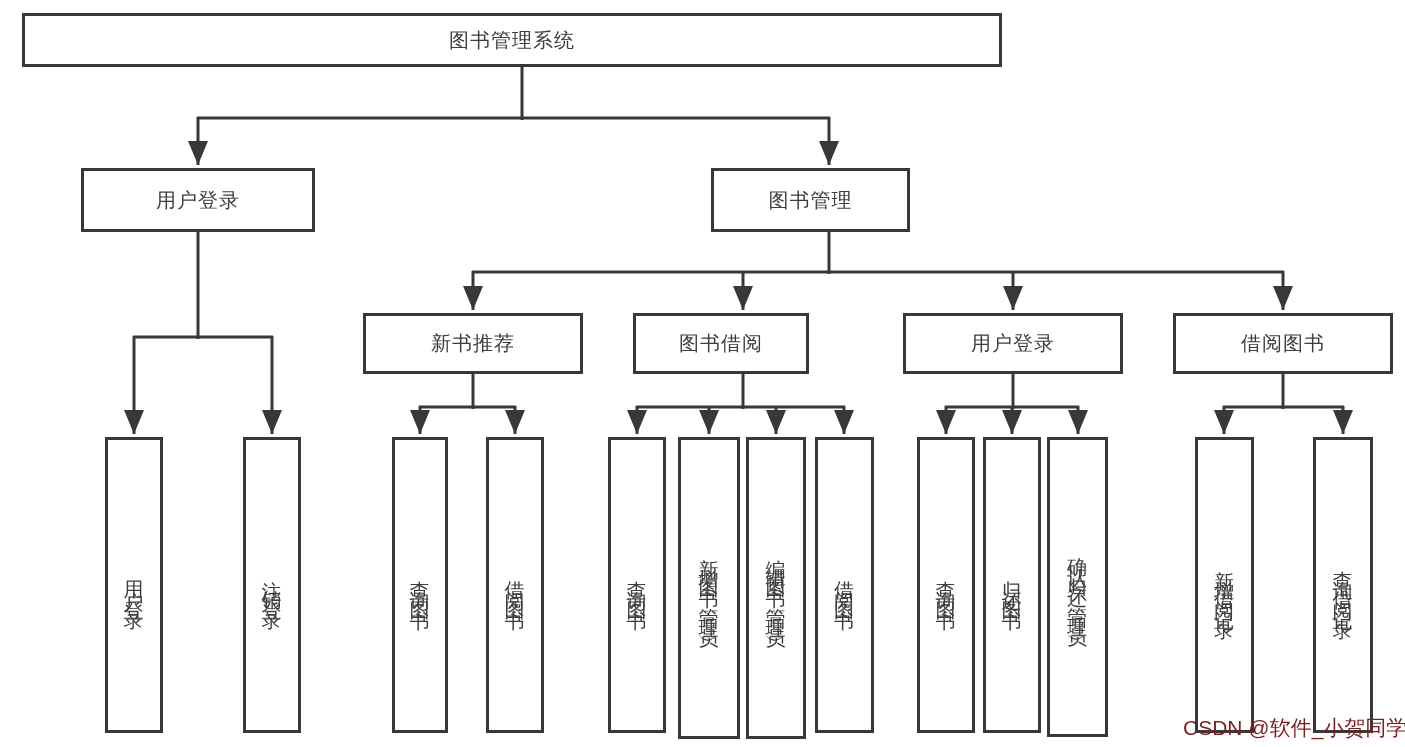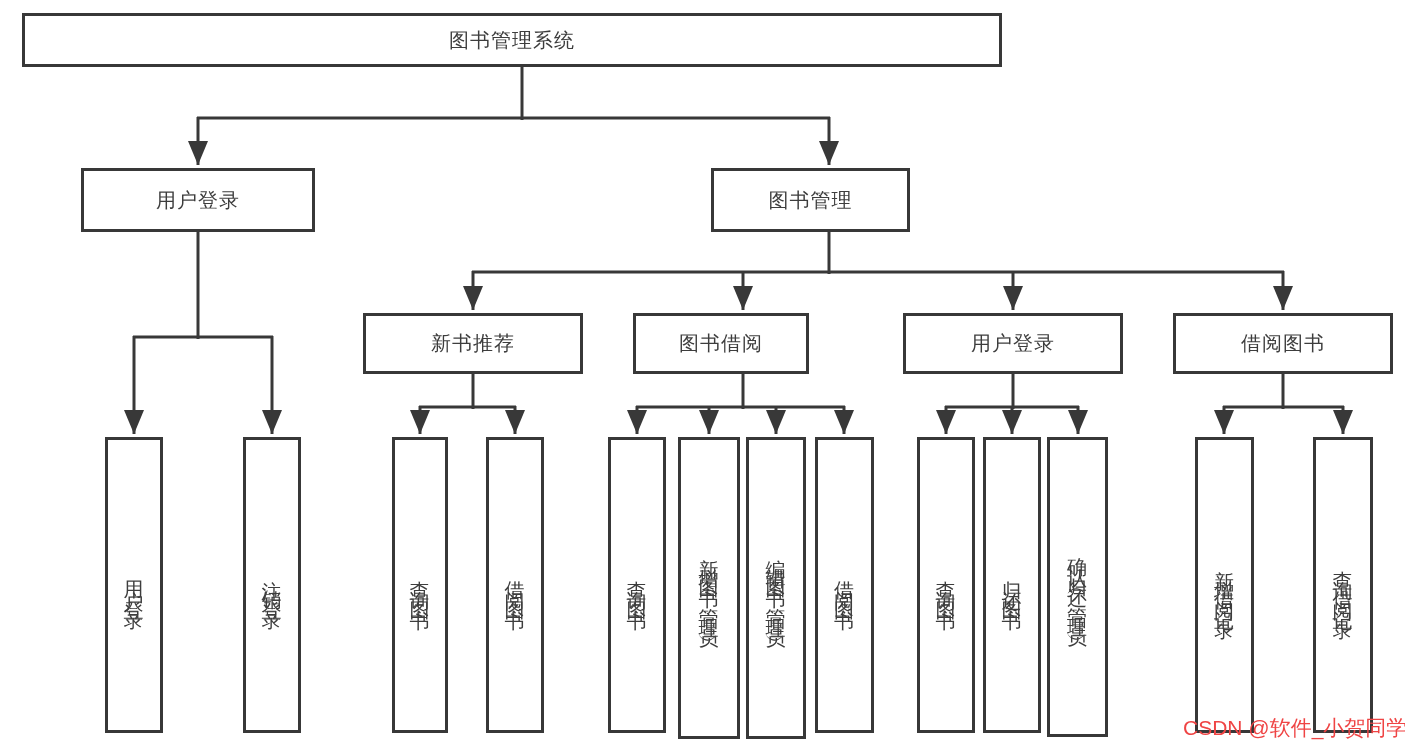--- a/index.html
+++ b/index.html
@@ -42,21 +42,21 @@
     text-orientation: mixed;
     letter-spacing: 10px;
     line-height: 1;
     white-space: nowrap;
   }
   .watermark {
     position: absolute;
     left: 1183px;
     top: 714px;
     width: 220px;
-    color: #ef4444;
+    color: #7f1d1d;
     font-size: 21px;
     letter-spacing: 0px;
     white-space: nowrap;
   }
 </style>
 </head>
 <body>
 
 <div class="canvas">
 

